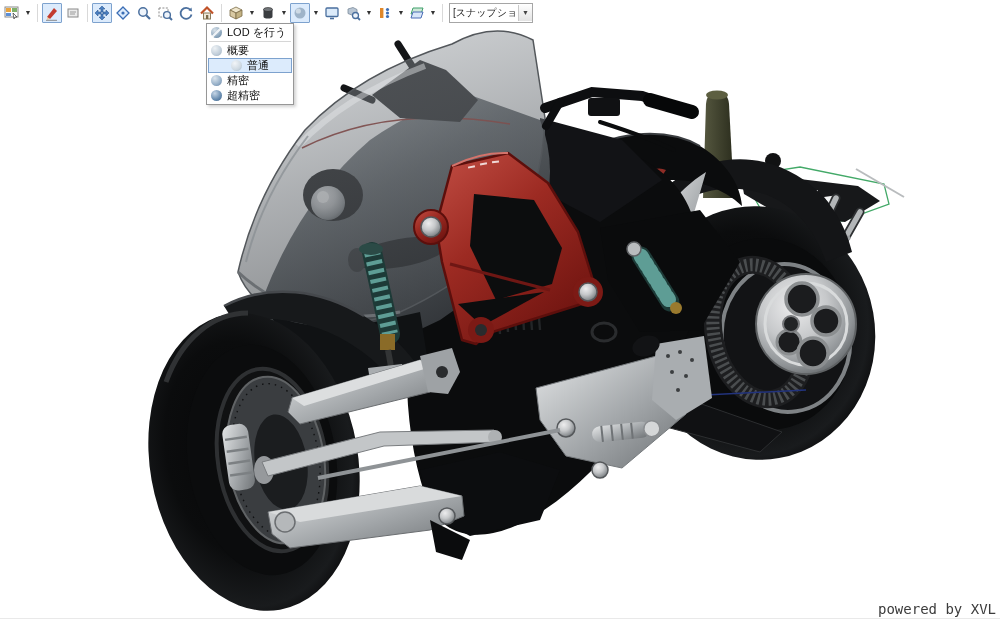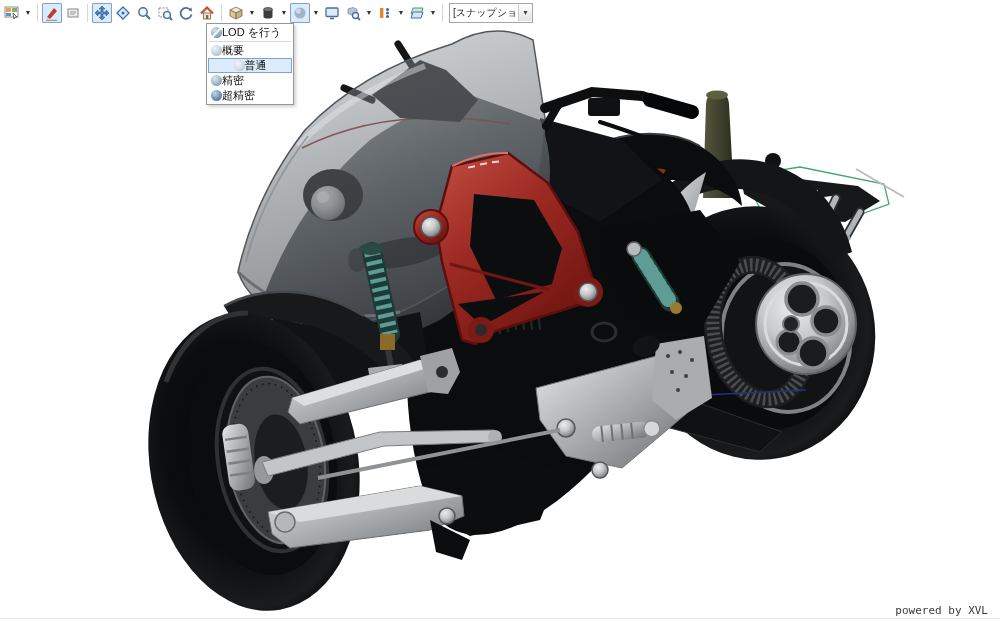--- a/index.html
+++ b/index.html
@@ -1,38 +1,38 @@
 <!DOCTYPE html>
 <html><head>
 <meta charset="utf-8">
 <style>
   html,body{margin:0;padding:0;width:1000px;height:622px;background:#fff;overflow:hidden;
             font-family:"Liberation Sans",sans-serif;}
   .viewport{position:absolute;inset:0;z-index:0;}
   .viewport svg{display:block;}
   .bottom-edge{position:absolute;left:0;right:0;bottom:0;height:3px;border-top:1px solid #e9e9e9;z-index:1;}
-  .powered{position:absolute;right:12px;bottom:5px;font-family:"DejaVu Sans Mono",monospace;
-           font-size:11px;color:#3c3c3c;letter-spacing:0px;z-index:2;}
+  .powered{position:absolute;right:4px;bottom:5px;font-family:"DejaVu Sans Mono",monospace;
+           font-size:14px;color:#3c3c3c;letter-spacing:0px;z-index:2;}
   
   .toolbar{position:absolute;top:1px;left:2px;height:23px;display:flex;align-items:center;gap:1px;z-index:5;}
   .tb-btn{width:20px;height:20px;display:flex;align-items:center;justify-content:center;
           border:1px solid transparent;border-radius:1px;background:transparent;padding:0;cursor:default;}
   .tb-btn.sel{background:#dcebfc;border-color:#7da2ce;}
   .tb-arrow{width:10px;height:20px;display:flex;align-items:center;justify-content:center;
             font-size:7px;color:#333;border:1px solid transparent;padding:0;background:transparent;}
   .tb-sep{width:1px;height:18px;background:#d9d9d9;margin:0 3px;}
   .tb-combo{width:82px;height:18px;border:1px solid #a6a6a6;background:#fff;display:flex;
             align-items:center;margin-left:2px;}
   .tb-combo .val{flex:1;font-size:10px;color:#222;padding:0 3px;white-space:nowrap;overflow:hidden;}
   .tb-combo .cbtn{width:13px;height:16px;background:linear-gradient(#fdfdfd,#e3e3e3);
             border-left:1px solid #c9c9c9;display:flex;align-items:center;justify-content:center;font-size:7px;color:#444;}
   
   .lod-menu{position:absolute;top:23px;left:206px;width:84px;background:#fff;border:1px solid #979797;
             box-shadow:2px 2px 3px rgba(0,0,0,.18);z-index:6;padding:1px;}
-  .mi{display:flex;align-items:center;height:13px;padding:0 2px;border:1px solid transparent;
+  .mi{display:flex;align-items:center;gap:5px;height:13px;padding:0 2px;border:1px solid transparent;
       font-size:11px;color:#111;white-space:nowrap;}
   .mi.sel{background:#dcebfc;border-color:#7da2ce;justify-content:center;}
   .mi-icon{width:11px;height:11px;border-radius:50%;flex:0 0 auto;}
   .sph-run {background:linear-gradient(135deg,transparent 42%,#eef2f6 46%,#eef2f6 56%,transparent 60%),
             radial-gradient(circle at 35% 30%,#d9e2ea,#8ca6bc 62%,#5d7d9d);}
   .sph-1{background:radial-gradient(circle at 35% 30%,#eef2f5,#bfccd8 62%,#93a6b8);}
   .sph-2{background:radial-gradient(circle at 35% 30%,#f2f5f8,#cdd8e1 62%,#9fb2c2);}
   .sph-3{background:radial-gradient(circle at 35% 30%,#dde6ee,#94aec7 62%,#637f9f);}
   .sph-4{background:radial-gradient(circle at 35% 30%,#c6d6e6,#6489ad 62%,#3d608a);}
   .mi-sep{height:1px;background:#d6d6d6;margin:1px 1px;}

